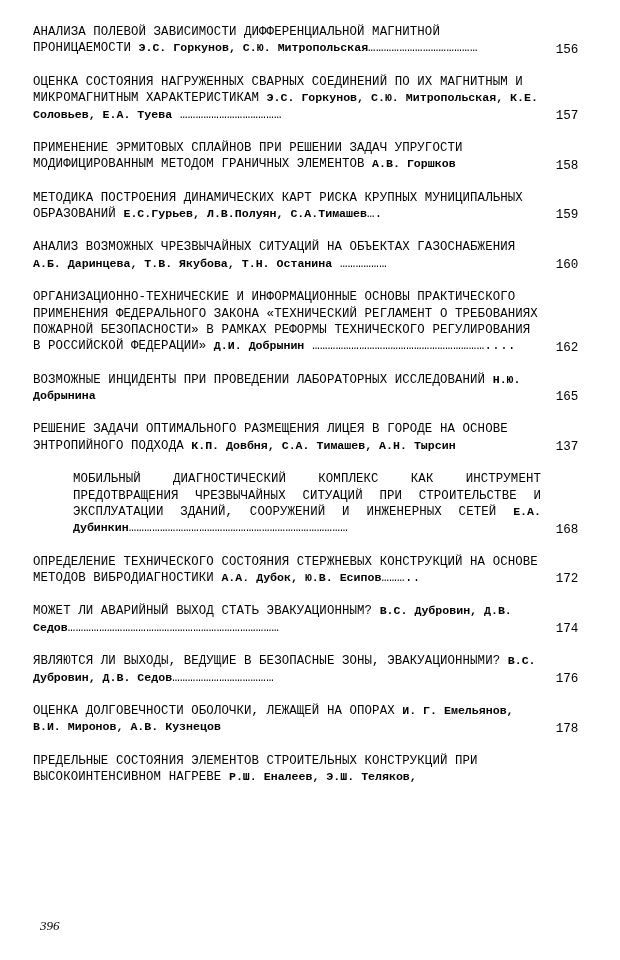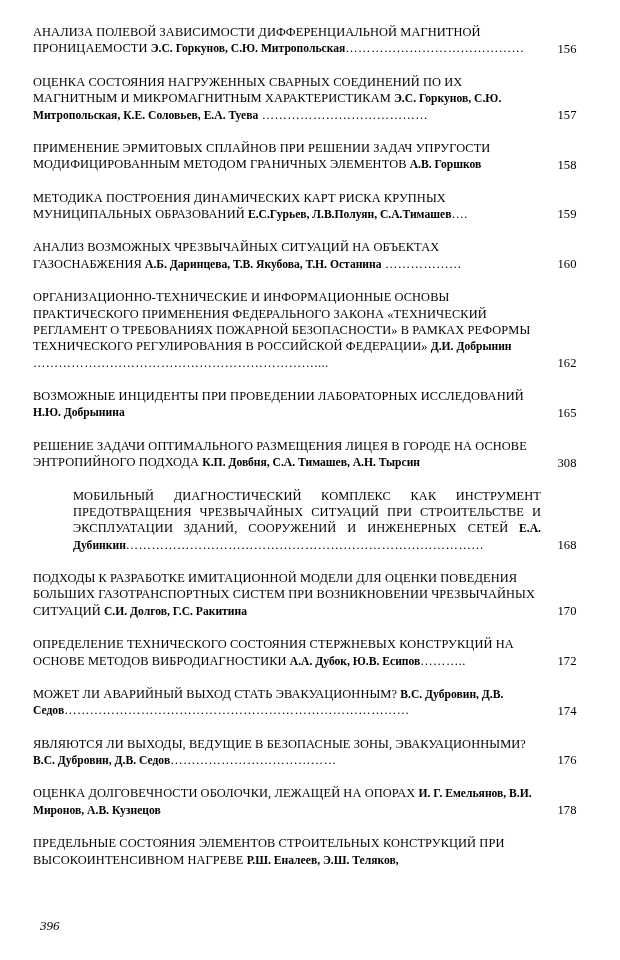--- a/index.html
+++ b/index.html
@@ -18,20 +18,21 @@
     width: 620px;
     height: 960px;
     box-sizing: border-box;
     background: #ffffff;
   }
   .content {
     position: absolute;
     left: 33px;
     top: 24px;
     width: 554px;
+    font-family: Liberation Mono, monospace;
   }
   .entry {
     display: flex;
     align-items: flex-end;
     margin-bottom: 17px;
     position: relative;
   }
   .entry-body {
     flex: 1 1 auto;
     font-size: 12.4px;
@@ -107,32 +108,28 @@
       <div class="page-num">162</div>
     </div>
 
     <div class="entry">
       <div class="entry-body"><span class="title">ВОЗМОЖНЫЕ ИНЦИДЕНТЫ ПРИ ПРОВЕДЕНИИ ЛАБОРАТОРНЫХ ИССЛЕДОВАНИЙ </span><span class="authors">Н.Ю. Добрынина</span><span class="dots"></span></div>
       <div class="page-num">165</div>
     </div>
 
     <div class="entry">
       <div class="entry-body"><span class="title">РЕШЕНИЕ ЗАДАЧИ ОПТИМАЛЬНОГО РАЗМЕЩЕНИЯ ЛИЦЕЯ В ГОРОДЕ НА ОСНОВЕ ЭНТРОПИЙНОГО ПОДХОДА </span><span class="authors">К.П. Довбня, С.А. Тимашев, А.Н. Тырсин</span><span class="dots"></span></div>
-      <div class="page-num">308</div>
+      <div class="page-num">137</div>
     </div>
 
     <div class="entry">
       <div class="entry-body justify"><span class="title">МОБИЛЬНЫЙ ДИАГНОСТИЧЕСКИЙ КОМПЛЕКС КАК ИНСТРУМЕНТ ПРЕДОТВРАЩЕНИЯ ЧРЕЗВЫЧАЙНЫХ СИТУАЦИЙ ПРИ СТРОИТЕЛЬСТВЕ И ЭКСПЛУАТАЦИИ ЗДАНИЙ, СООРУЖЕНИЙ И ИНЖЕНЕРНЫХ СЕТЕЙ </span><span class="authors">Е.А. Дубинкин</span><span class="dots">…………………………………………………………………………</span></div>
       <div class="page-num">168</div>
     </div>
 
-    <div class="entry">
-      <div class="entry-body"><span class="title">ПОДХОДЫ К РАЗРАБОТКЕ ИМИТАЦИОННОЙ МОДЕЛИ ДЛЯ ОЦЕНКИ ПОВЕДЕНИЯ БОЛЬШИХ ГАЗОТРАНСПОРТНЫХ СИСТЕМ ПРИ ВОЗНИКНОВЕНИИ ЧРЕЗВЫЧАЙНЫХ СИТУАЦИЙ  </span><span class="authors">С.И. Долгов, Г.С. Ракитина</span><span class="dots"></span></div>
-      <div class="page-num">170</div>
-    </div>
 
     <div class="entry">
       <div class="entry-body"><span class="title">ОПРЕДЕЛЕНИЕ ТЕХНИЧЕСКОГО СОСТОЯНИЯ СТЕРЖНЕВЫХ КОНСТРУКЦИЙ НА ОСНОВЕ МЕТОДОВ ВИБРОДИАГНОСТИКИ </span><span class="authors">А.А. Дубок, Ю.В. Есипов</span><span class="dots">………..</span></div>
       <div class="page-num">172</div>
     </div>
 
     <div class="entry">
       <div class="entry-body"><span class="title">МОЖЕТ ЛИ АВАРИЙНЫЙ ВЫХОД СТАТЬ ЭВАКУАЦИОННЫМ? </span><span class="authors">В.С. Дубровин, Д.В. Седов</span><span class="dots">………………………………………………………………………</span></div>
       <div class="page-num">174</div>
     </div>

